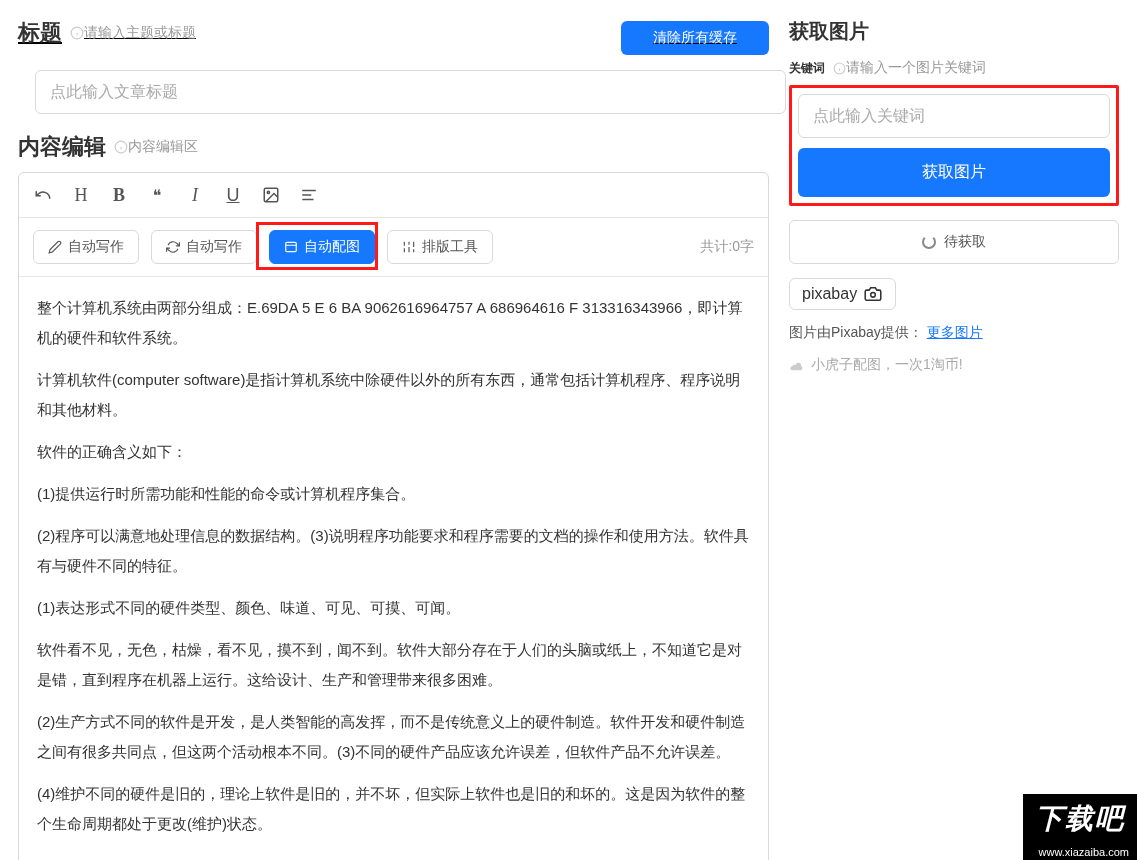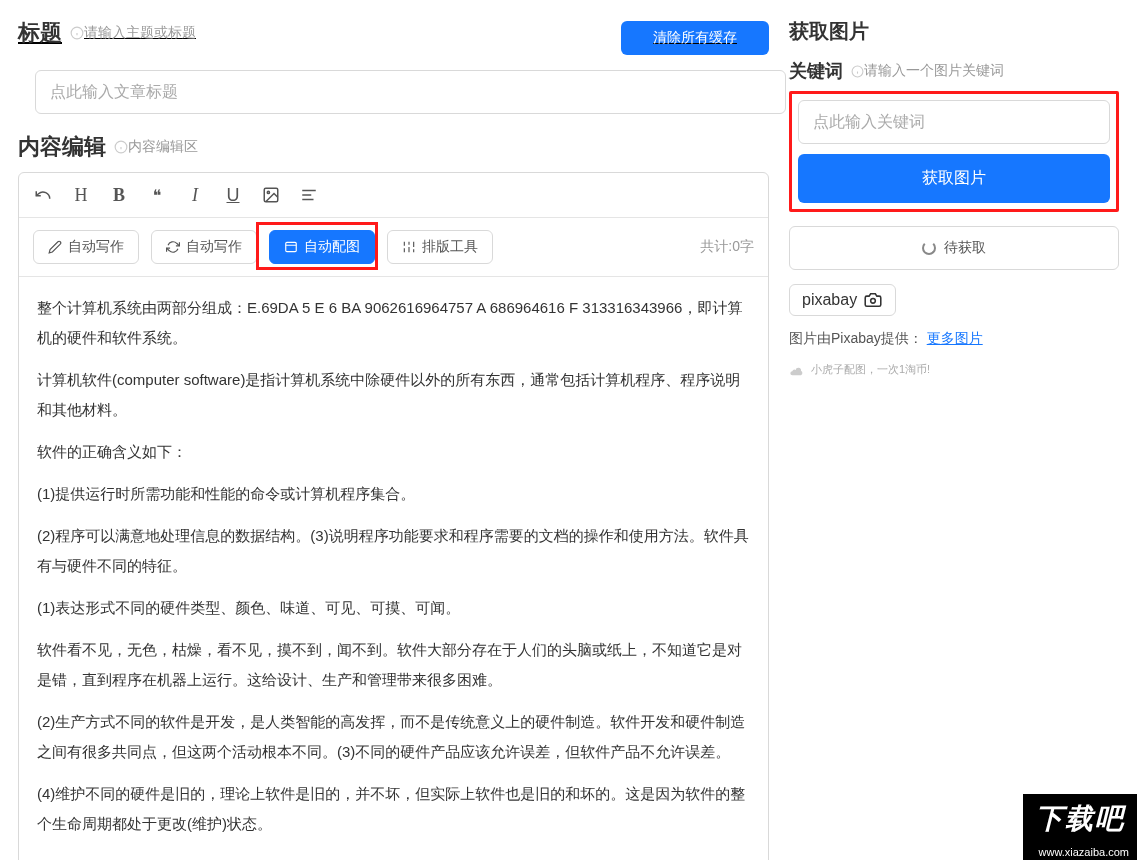--- a/index.html
+++ b/index.html
@@ -44,21 +44,21 @@
 
 .pending-btn { width: 100%; border: 1px solid #d9d9d9; background: #fff; border-radius: 6px; padding: 12px; font-size: 14px; color: #555; cursor: pointer; display: flex; align-items: center; justify-content: center; gap: 8px; margin-top: 14px; }
 .spinner { width: 14px; height: 14px; border: 2px solid #888; border-top-color: transparent; border-radius: 50%; }
 
 .pixabay-badge { display: inline-flex; align-items: center; gap: 6px; border: 1px solid #d9d9d9; border-radius: 6px; padding: 6px 12px; margin-top: 14px; font-size: 16px; font-weight: 500; color: #333; }
 .pixabay-badge svg { }
 
 .credit-line { font-size: 14px; color: #555; margin-top: 14px; }
 .credit-line a { color: #1677ff; text-decoration: underline; }
 
-.note-line { font-size: 11px; color: #aaa; margin-top: 14px; display: flex; align-items: center; gap: 6px; text-align: center; }
+.note-line { font-size: 14px; color: #aaa; margin-top: 14px; display: flex; align-items: center; gap: 6px; text-align: center; }
 
 .watermark { position: absolute; right: 0; bottom: 0; }
 .watermark .logo-box { background: #000; color: #fff; font-size: 28px; font-weight: bold; padding: 6px 12px; font-style: italic; letter-spacing: 2px; }
 .watermark .url { background: #000; color: #fff; font-size: 11px; text-align: right; padding: 2px 8px; }
 </style>
 </head>
 <body>
 
 <div class="main">
   <div class="left">
@@ -174,21 +174,21 @@
 
   <div class="right">
     <div class="right-section">
       <div class="section-header">
         <span class="section-title" style="font-size:20px">获取图片</span>
       </div>
     </div>
 
     <div class="right-section">
       <div class="section-header" style="margin-bottom:8px">
-        <span class="section-title" style="font-size:18px">关键词</span>
+        <span class="section-title" style="font-size:12px">关键词</span>
         <span class="section-hint">
           <svg width="13" height="13" viewBox="0 0 24 24" fill="none" stroke="#999" stroke-width="2">
               <circle cx="12" cy="12" r="10"></circle>
               <line x1="12" y1="16" x2="12" y2="12"></line>
               <line x1="12" y1="8" x2="12" y2="8"></line>
             </svg>
           <span>请输入一个图片关键词</span>
         </span>
       </div>
       <div class="keyword-wrap">

